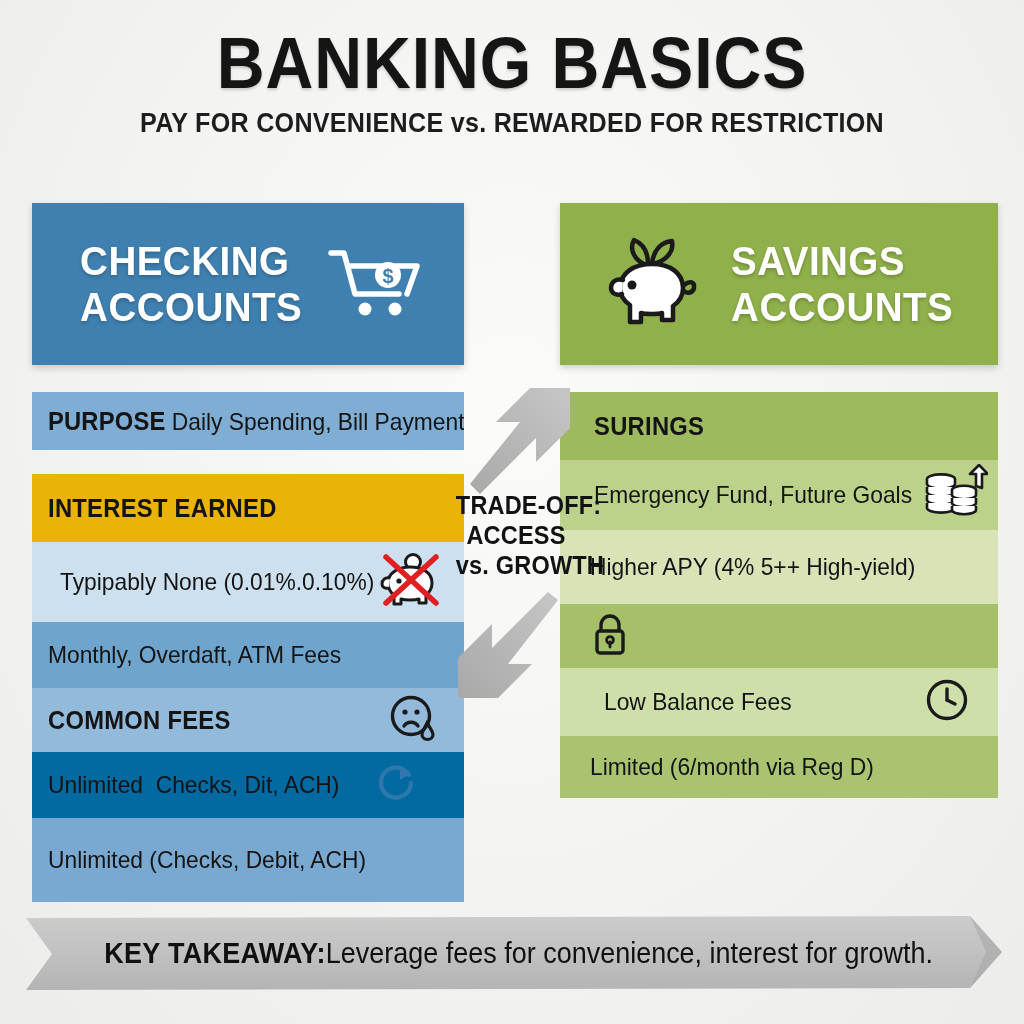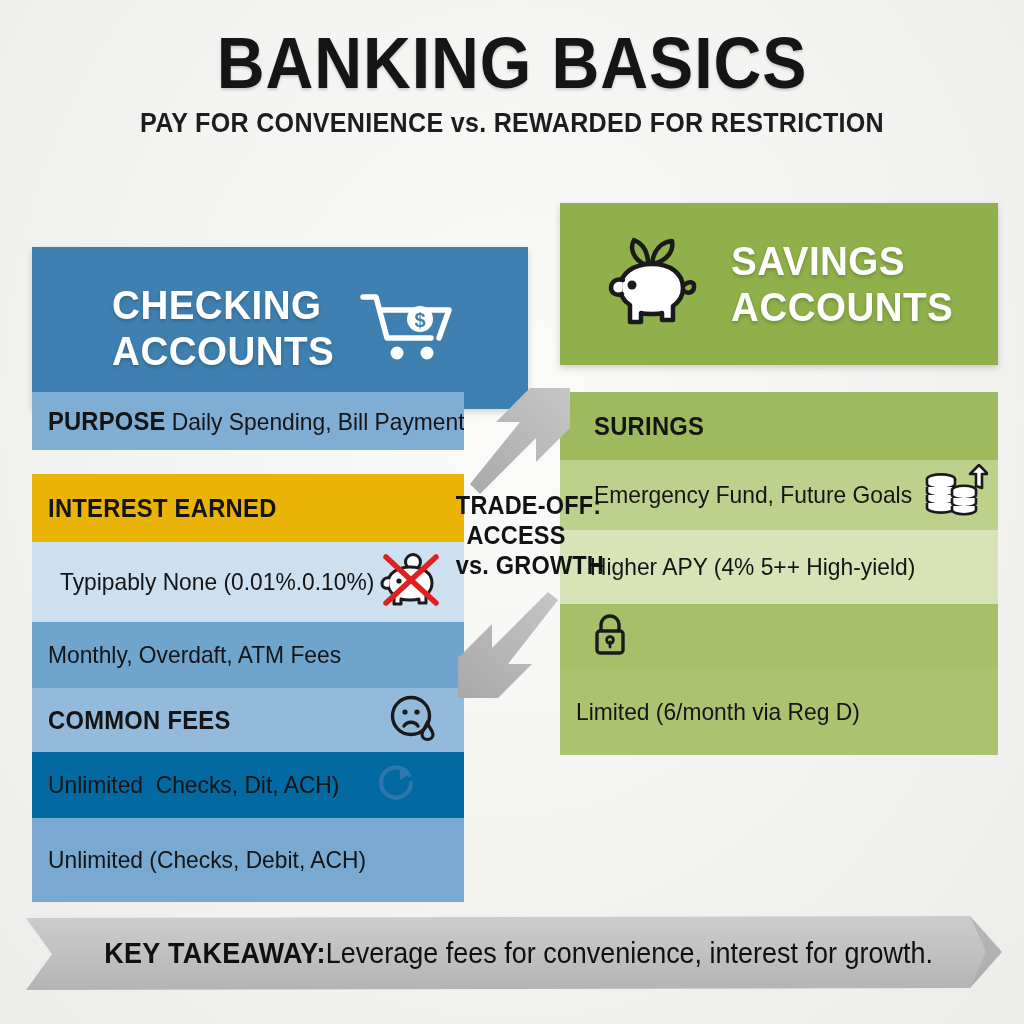--- a/index.html
+++ b/index.html
@@ -66,23 +66,22 @@
   .col-header {
     position: absolute;
     height: 162px;
     display: flex;
     align-items: center;
     justify-content: center;
     gap: 18px;
     box-shadow: 0 3px 7px rgba(0,0,0,0.17);
   }
   .col-header.checking {
-    left: 32px; top: 203px; width: 496px;
+    left: 32px; top: 203px; width: 432px;
     background: #3f80b0;
-    margin-top: 44px;
   }
   .col-header.savings {
     left: 560px; top: 203px; width: 438px;
     background: #8fb04a;
   }
   .col-header-title {
     font-family: "Liberation Sans Narrow", "Liberation Sans", sans-serif;
     font-size: 41px;
     line-height: 46px;
     font-weight: bold;
@@ -361,22 +360,32 @@
         <svg width="40" height="46" viewBox="0 0 40 46">
           <path d="M11 20 v-6 a9 9 0 0 1 18 0 v6" fill="none" stroke="#1a1a1a" stroke-width="3.4"></path>
           <rect x="7" y="20" width="26" height="22" rx="3" fill="none" stroke="#1a1a1a" stroke-width="3.4"></rect>
           <circle cx="20" cy="29" r="3.4" fill="none" stroke="#1a1a1a" stroke-width="2.8"></circle>
           <line x1="20" y1="31" x2="20" y2="36" stroke="#1a1a1a" stroke-width="2.8" stroke-linecap="round"></line>
         </svg>
       </span>
       <div class="txt"></div>
     </div>
 
-
-    <div class="band g7" style="height:87px;padding-left:16px">
+    <div class="band g6" style="height:68px;padding-left:44px">
+      <div class="txt">Low Balance Fees</div>
+      <span class="row-icon" style="right:28px">
+        <svg width="46" height="46" viewBox="0 0 46 46">
+          <circle cx="23" cy="23" r="18.5" fill="none" stroke="#1a1a1a" stroke-width="3.4"></circle>
+          <line x1="23" y1="23" x2="23" y2="12" stroke="#1a1a1a" stroke-width="3.4" stroke-linecap="round"></line>
+          <line x1="23" y1="23" x2="31" y2="27" stroke="#1a1a1a" stroke-width="3.4" stroke-linecap="round"></line>
+        </svg>
+      </span>
+    </div>
+
+    <div class="band g7" style="height:62px;padding-left:30px">
       <div class="txt">Limited (6/month via Reg D)</div>
     </div>
 
   </div>
 
   <span class="arrow-up">
     <svg width="112" height="108" viewBox="0 0 112 108">
       <defs>
         <linearGradient id="agU" x1="0" y1="1" x2="1" y2="0">
           <stop offset="0%" stop-color="#a9a9a9"></stop>

